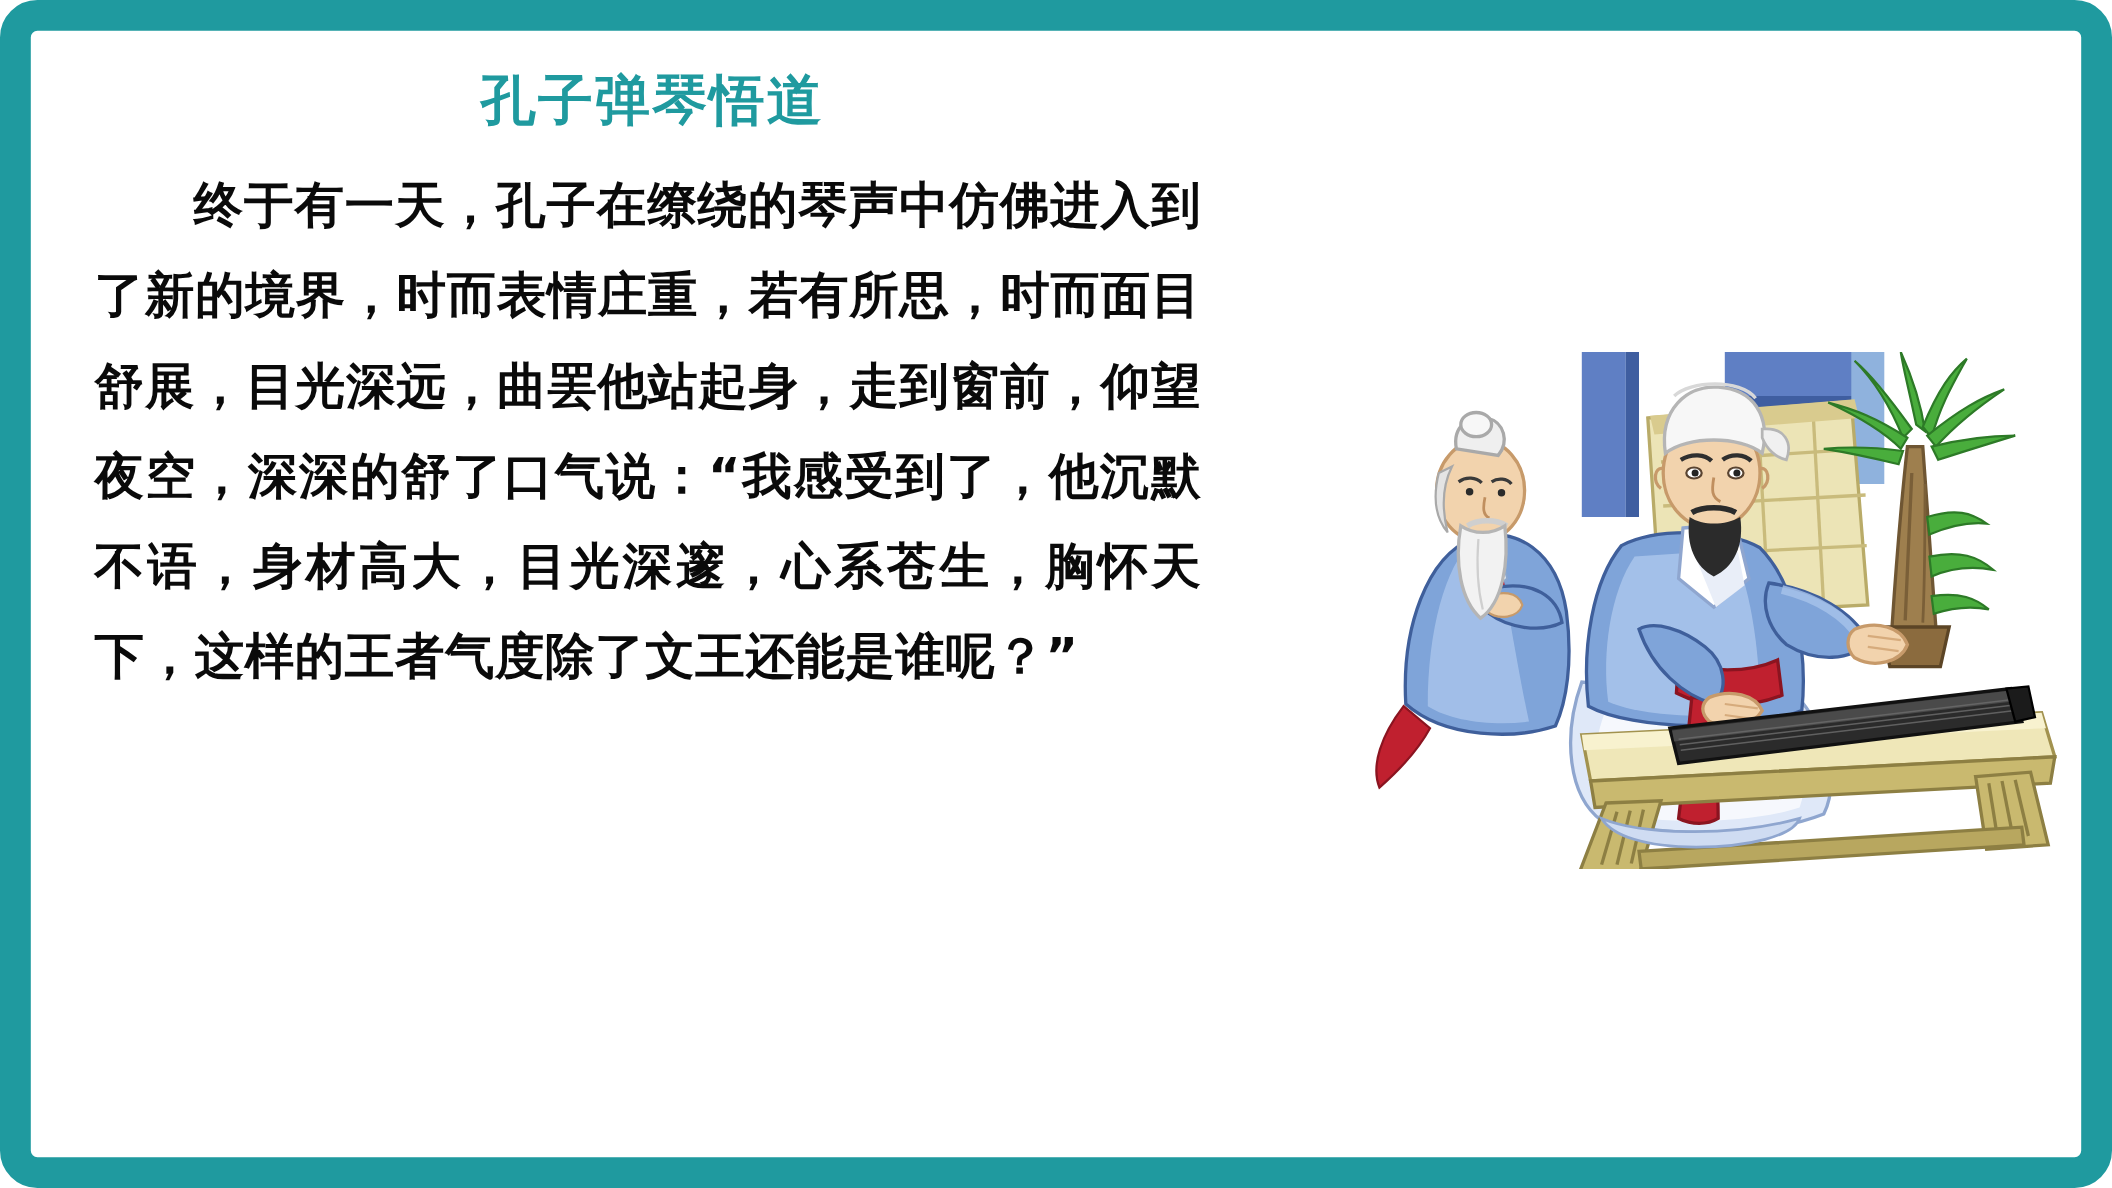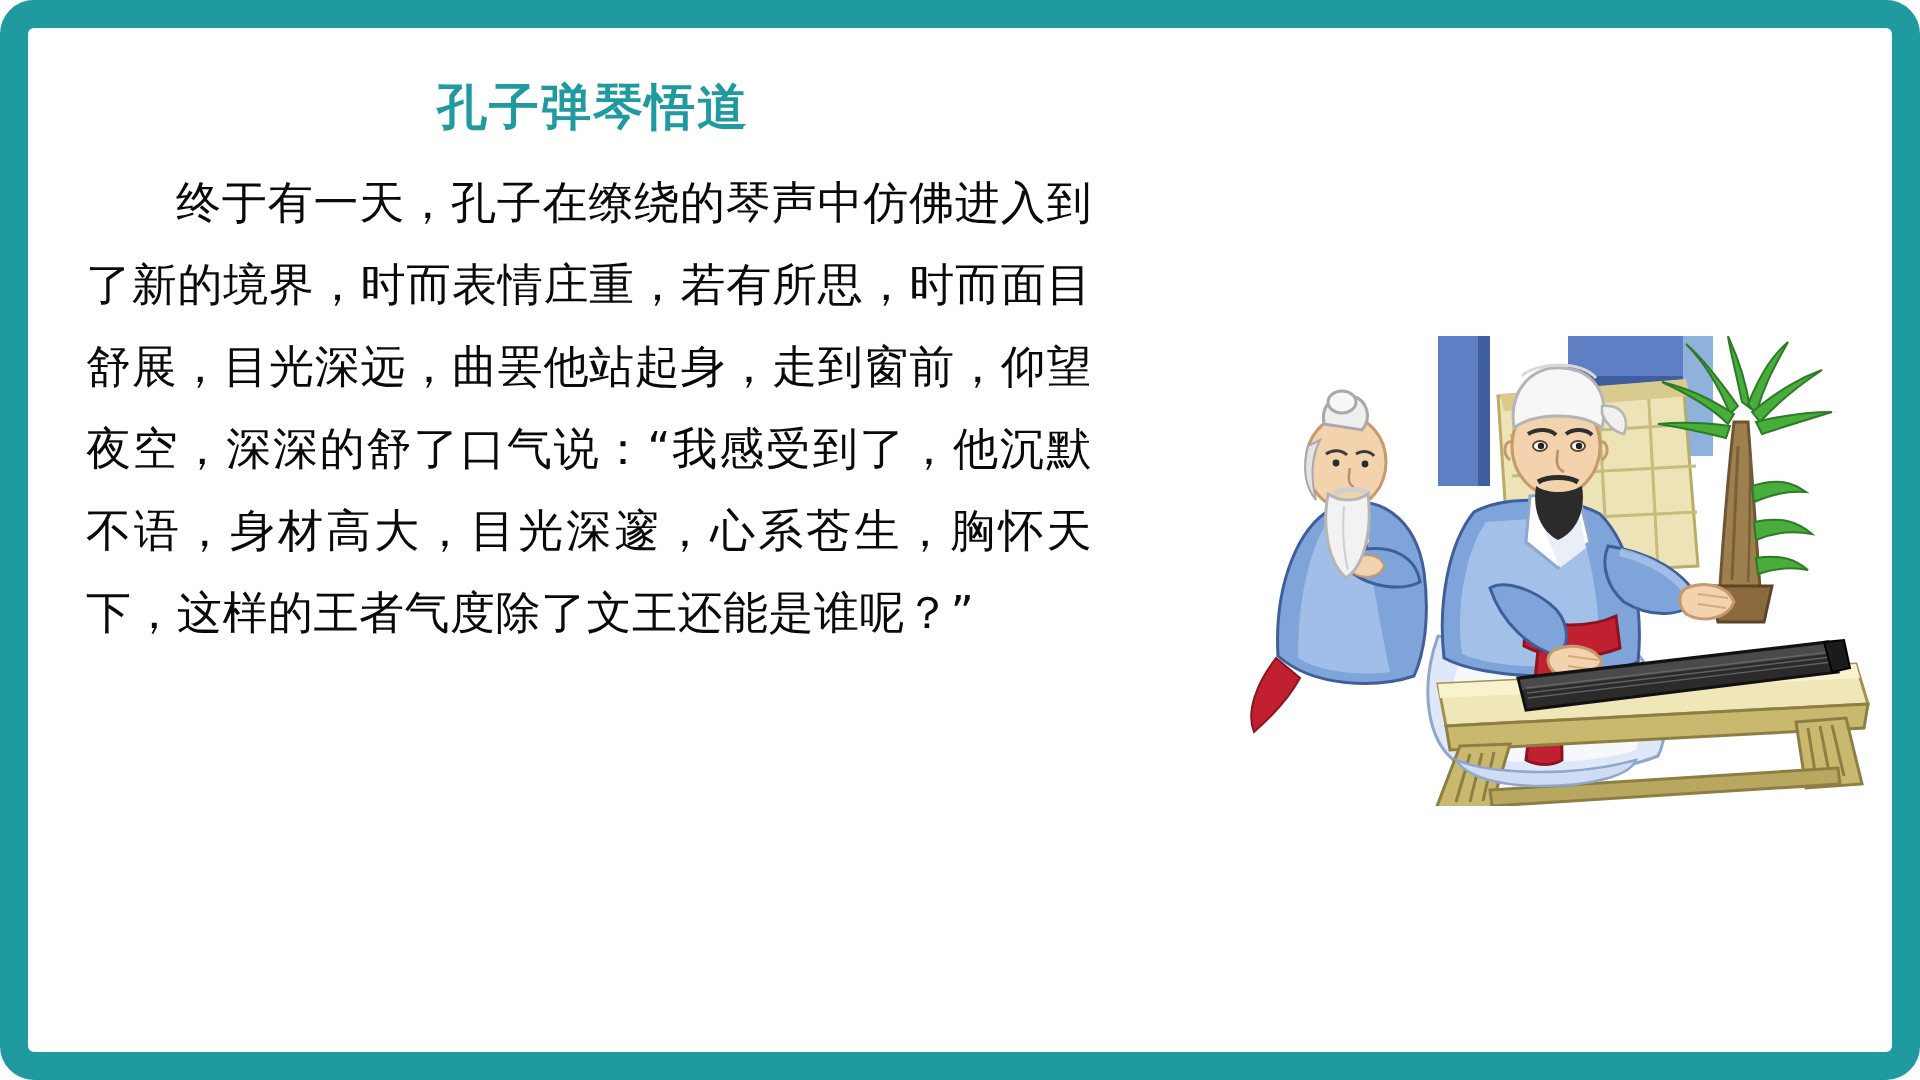--- a/index.html
+++ b/index.html
@@ -30,21 +30,21 @@
     box-sizing: border-box;
     border: 28px solid #1f9a9f;
     border-radius: 34px;
     background: transparent;
     pointer-events: none;
   }
 
   #page {
     position: absolute;
     left: 28px;
-    top: 36px;
+    top: 20px;
     width: 1864px;
     height: 1024px;
     background: #ffffff;
     box-sizing: border-box;
     border-radius: 10px;
     overflow: hidden;
   }
 
   #title {
     position: absolute;
@@ -70,20 +70,21 @@
     line-height: 82px;
     letter-spacing: 0.5px;
     text-align: justify;
     text-justify: inter-character;
     font-family: "DejaVu Sans", "Liberation Sans", sans-serif;
   }
 
   #body-text p {
     margin: 0 4px 0 0;
     text-indent: 2em;
+    font-weight: bold;
   }
 
   
   #illustration {
     position: absolute;
     left: 1110px;
     top: 300px;
     width: 760px;
     height: 470px;
   }

